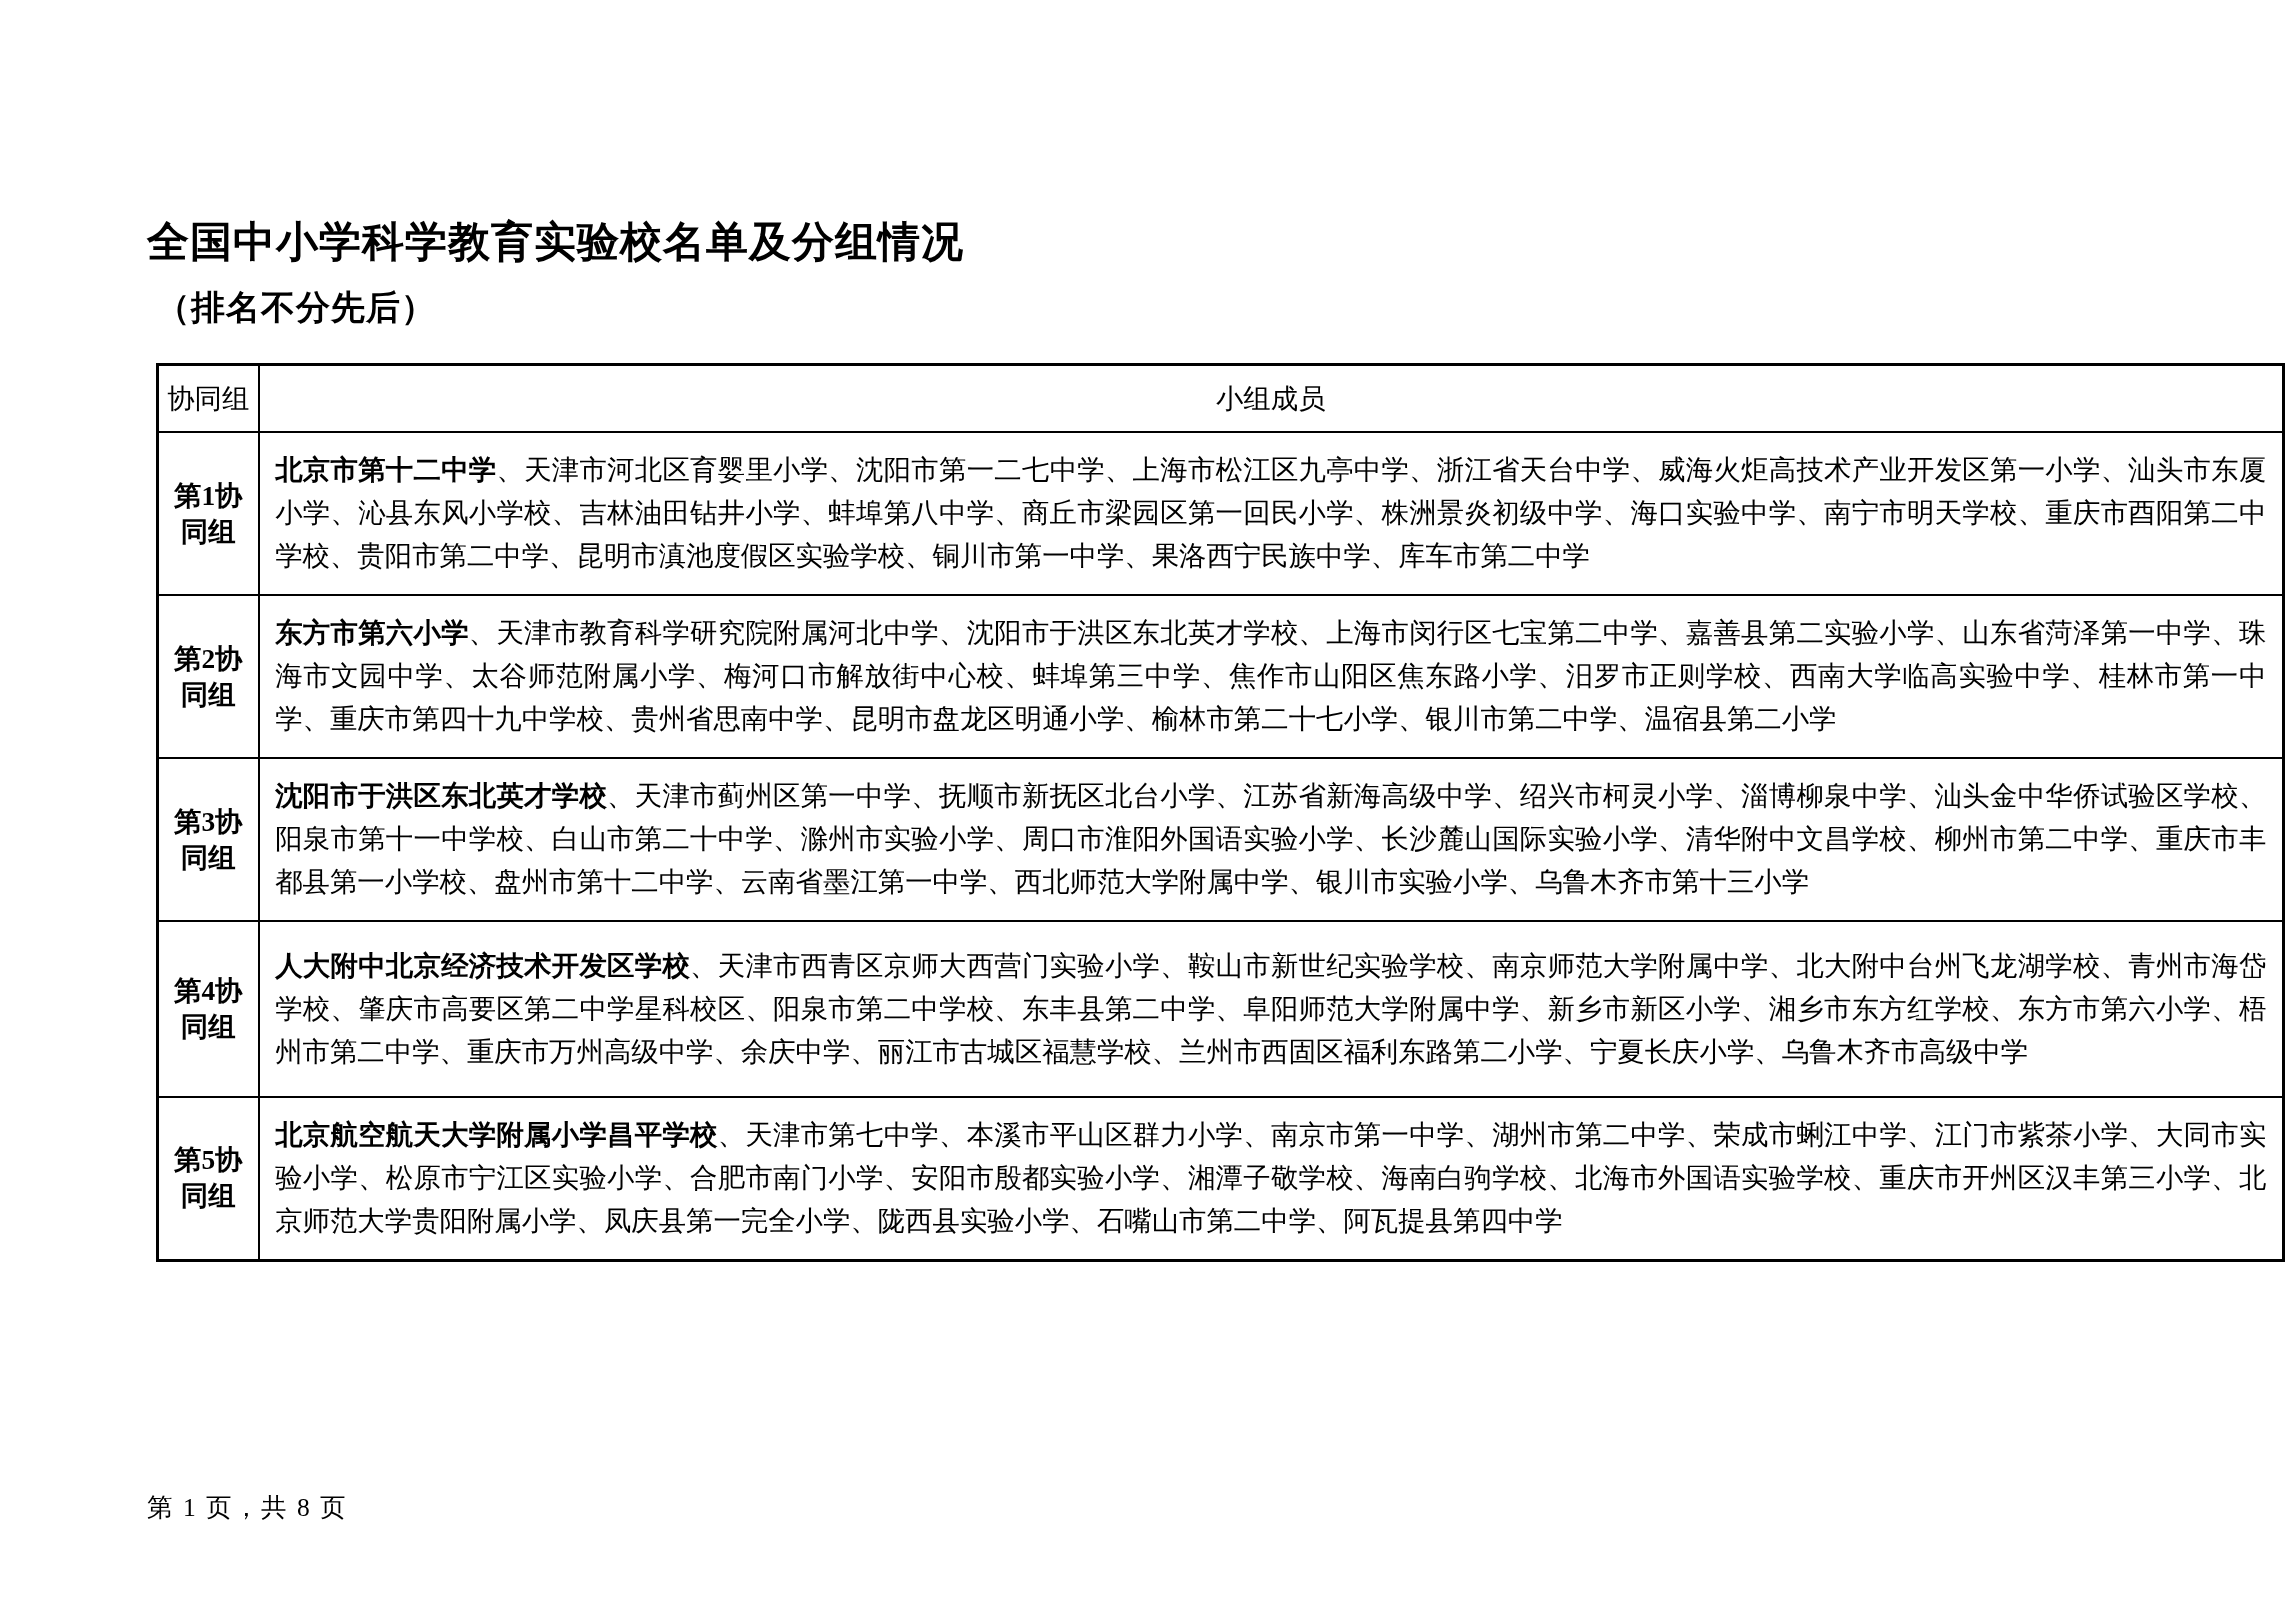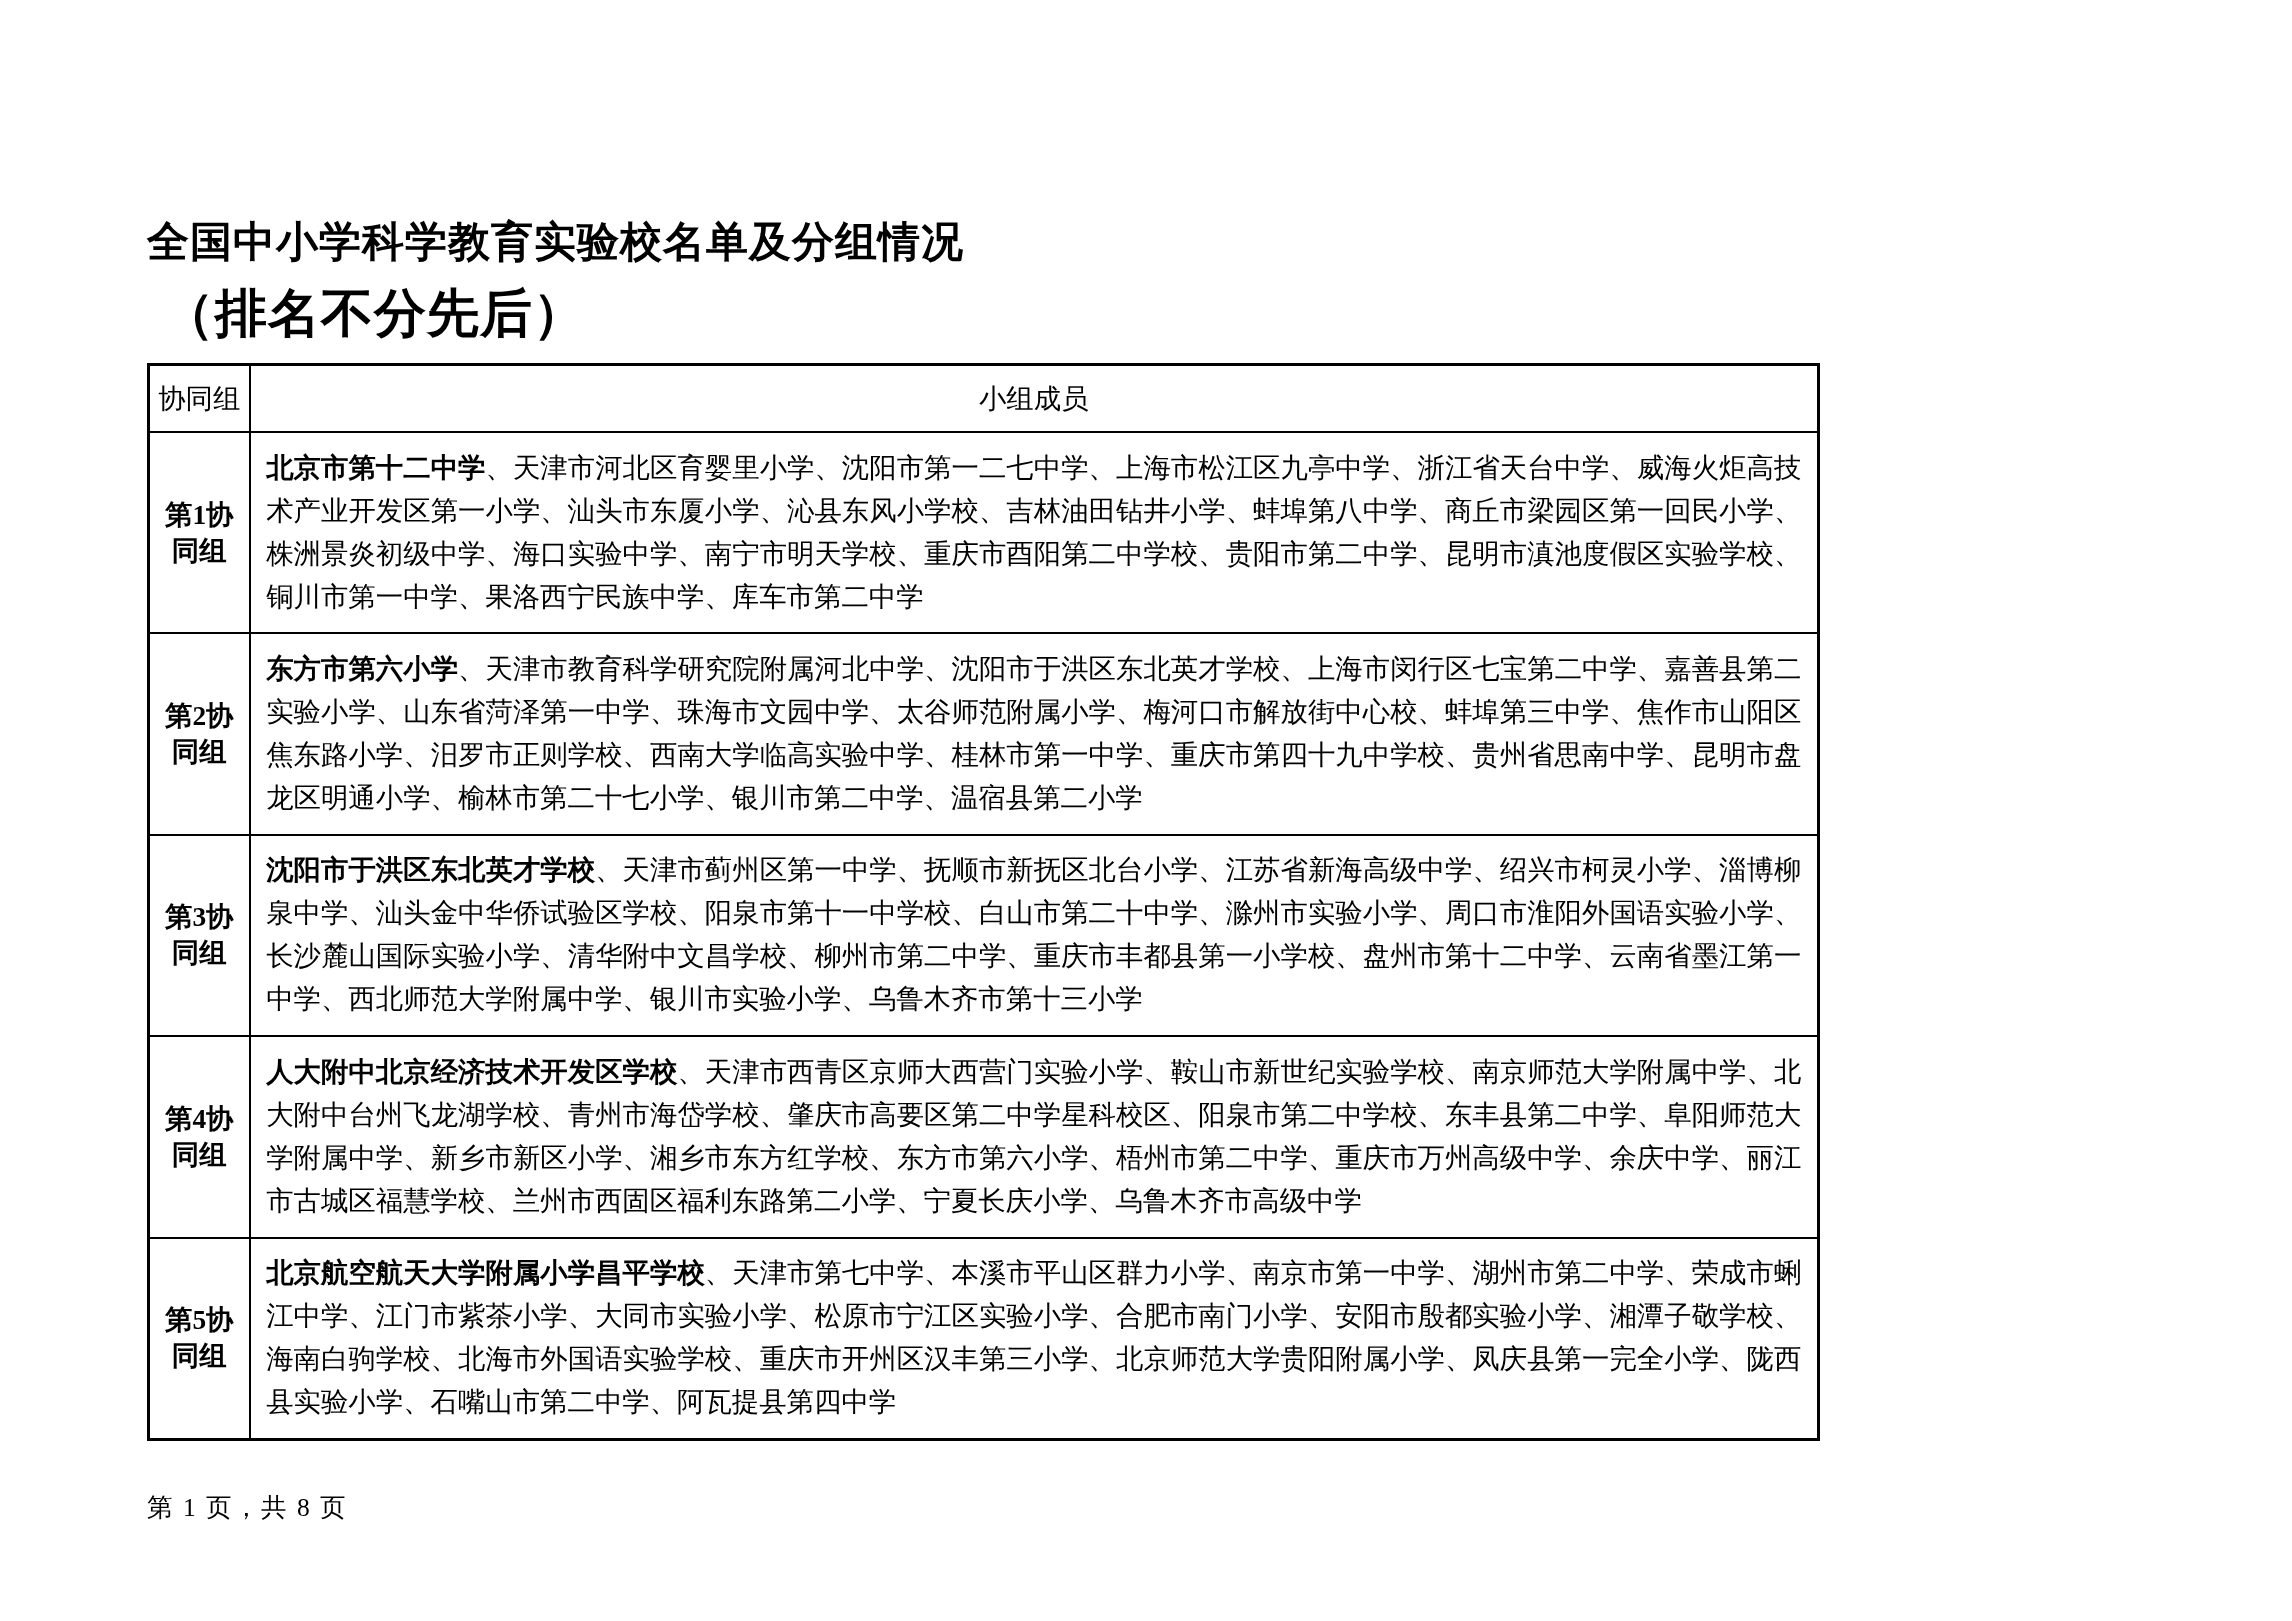--- a/index.html
+++ b/index.html
@@ -28,31 +28,31 @@
     width: 1995px;
   }
   .doc-title {
     font-size: 42px;
     font-weight: bold;
     letter-spacing: 1px;
     line-height: 57px;
     margin: 0;
   }
   .doc-subtitle {
-    font-size: 52px;
+    font-size: 34px;
     font-weight: bold;
     letter-spacing: 1px;
     line-height: 55px;
-    margin: 15px;
+    margin: 9px;
   }
   table.roster {
     position: absolute;
-    left: 147px;
+    left: 156px;
     top: 363px;
-    width: 1673px;
+    width: 2129px;
     border-collapse: collapse;
     table-layout: fixed;
     border: 3.9px solid #000;
   }
   table.roster th,
   table.roster td {
     border: 2.9px solid #000;
   }
   th.hdr {
     font-weight: normal;

